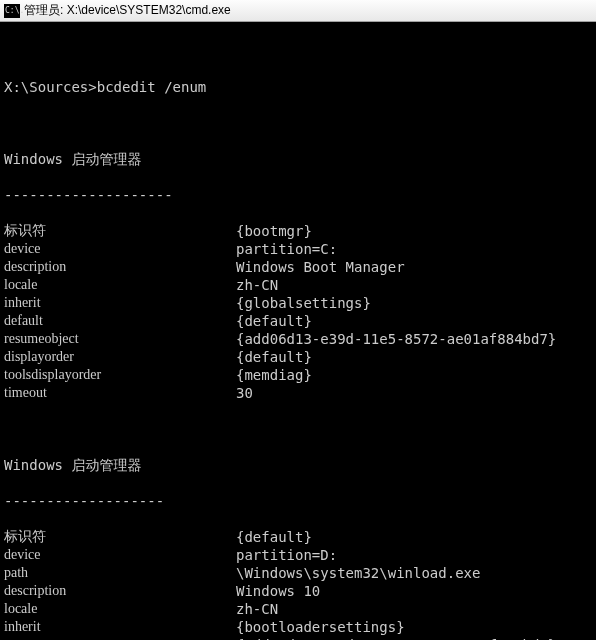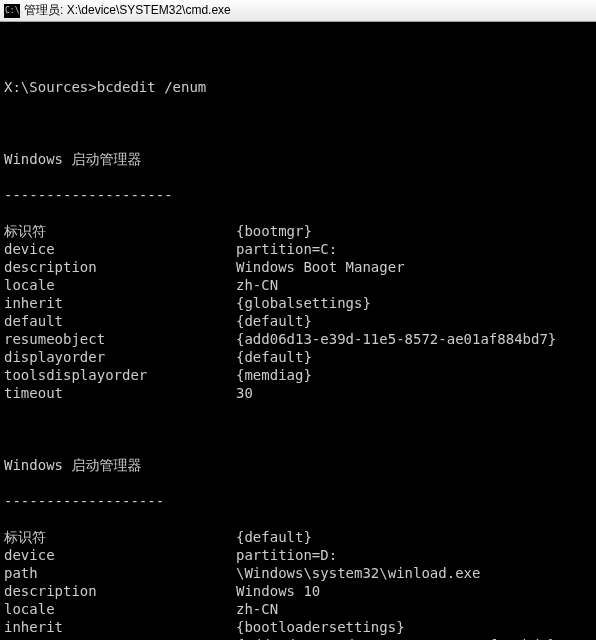--- a/index.html
+++ b/index.html
@@ -54,20 +54,21 @@
     }
     .blank-line {
       height: 18px;
     }
     .row {
       display: flex;
     }
     .col-key {
       width: 208px;
       flex-shrink: 0;
+      font-family: Liberation Serif, serif;
     }
     .col-val {
       flex: 1;
       margin-left: 24px;
     }
   </style>
 </head>
 <body>
 
 <div class="titlebar">

